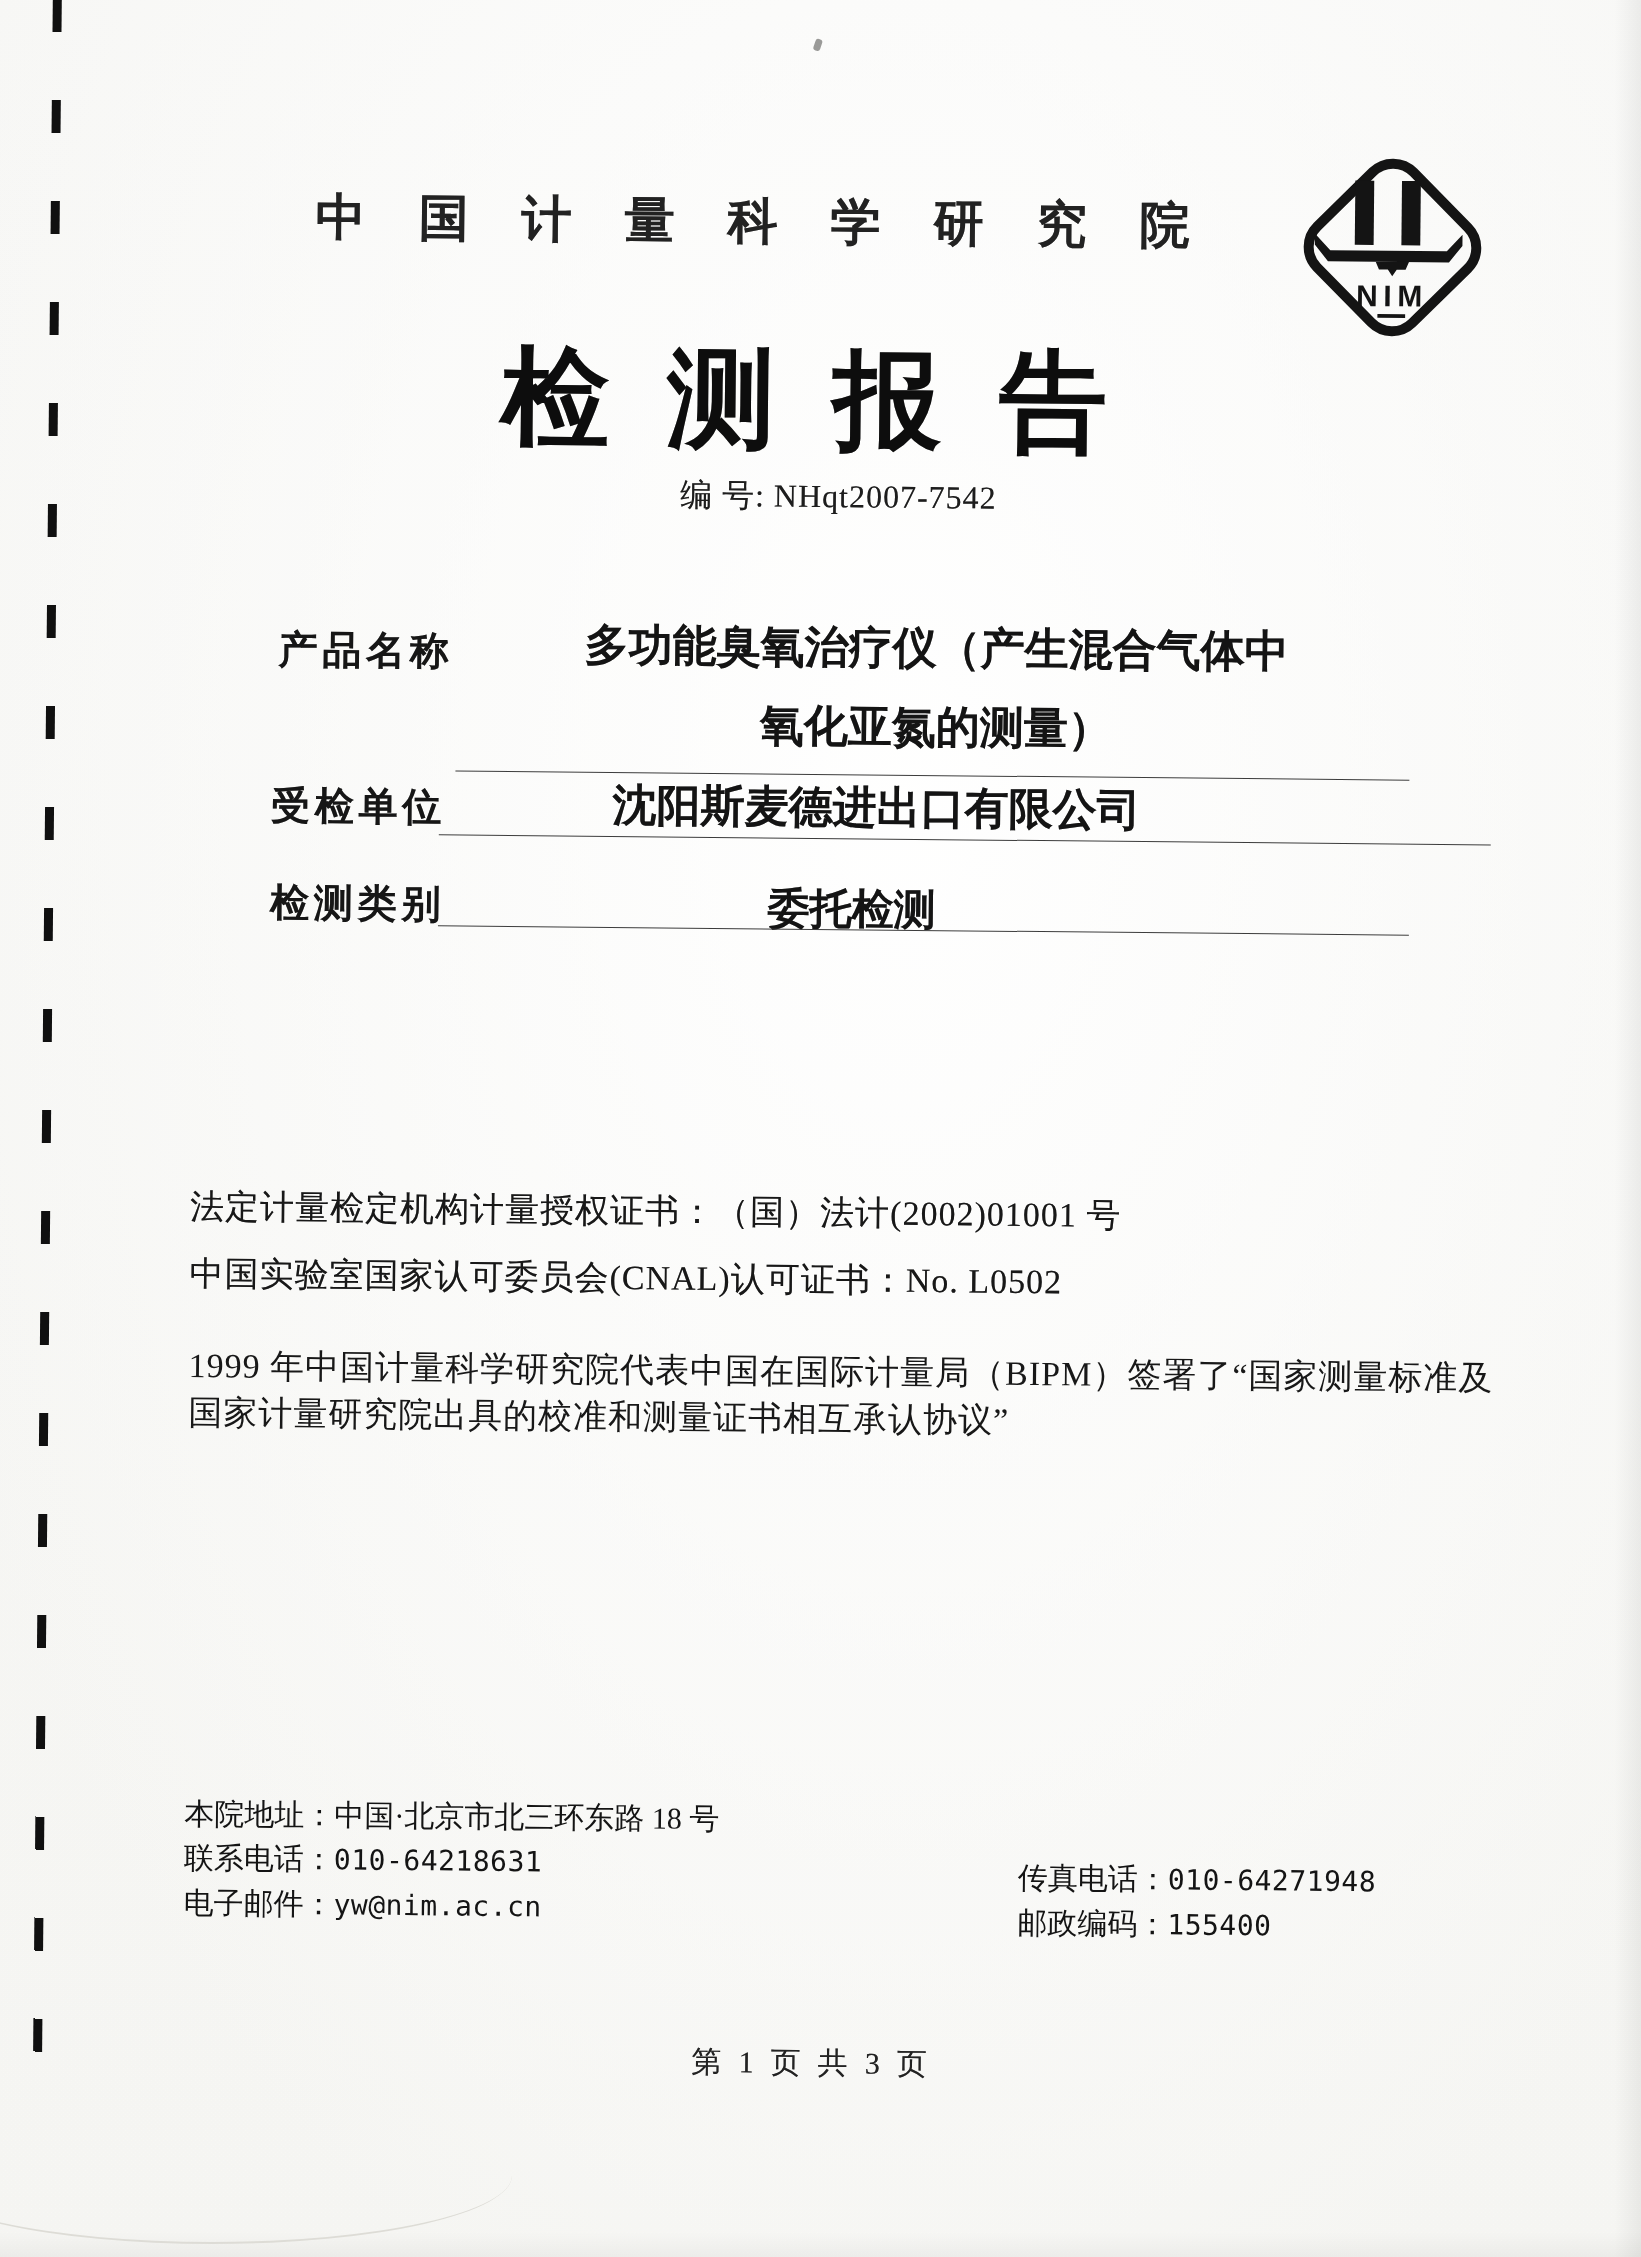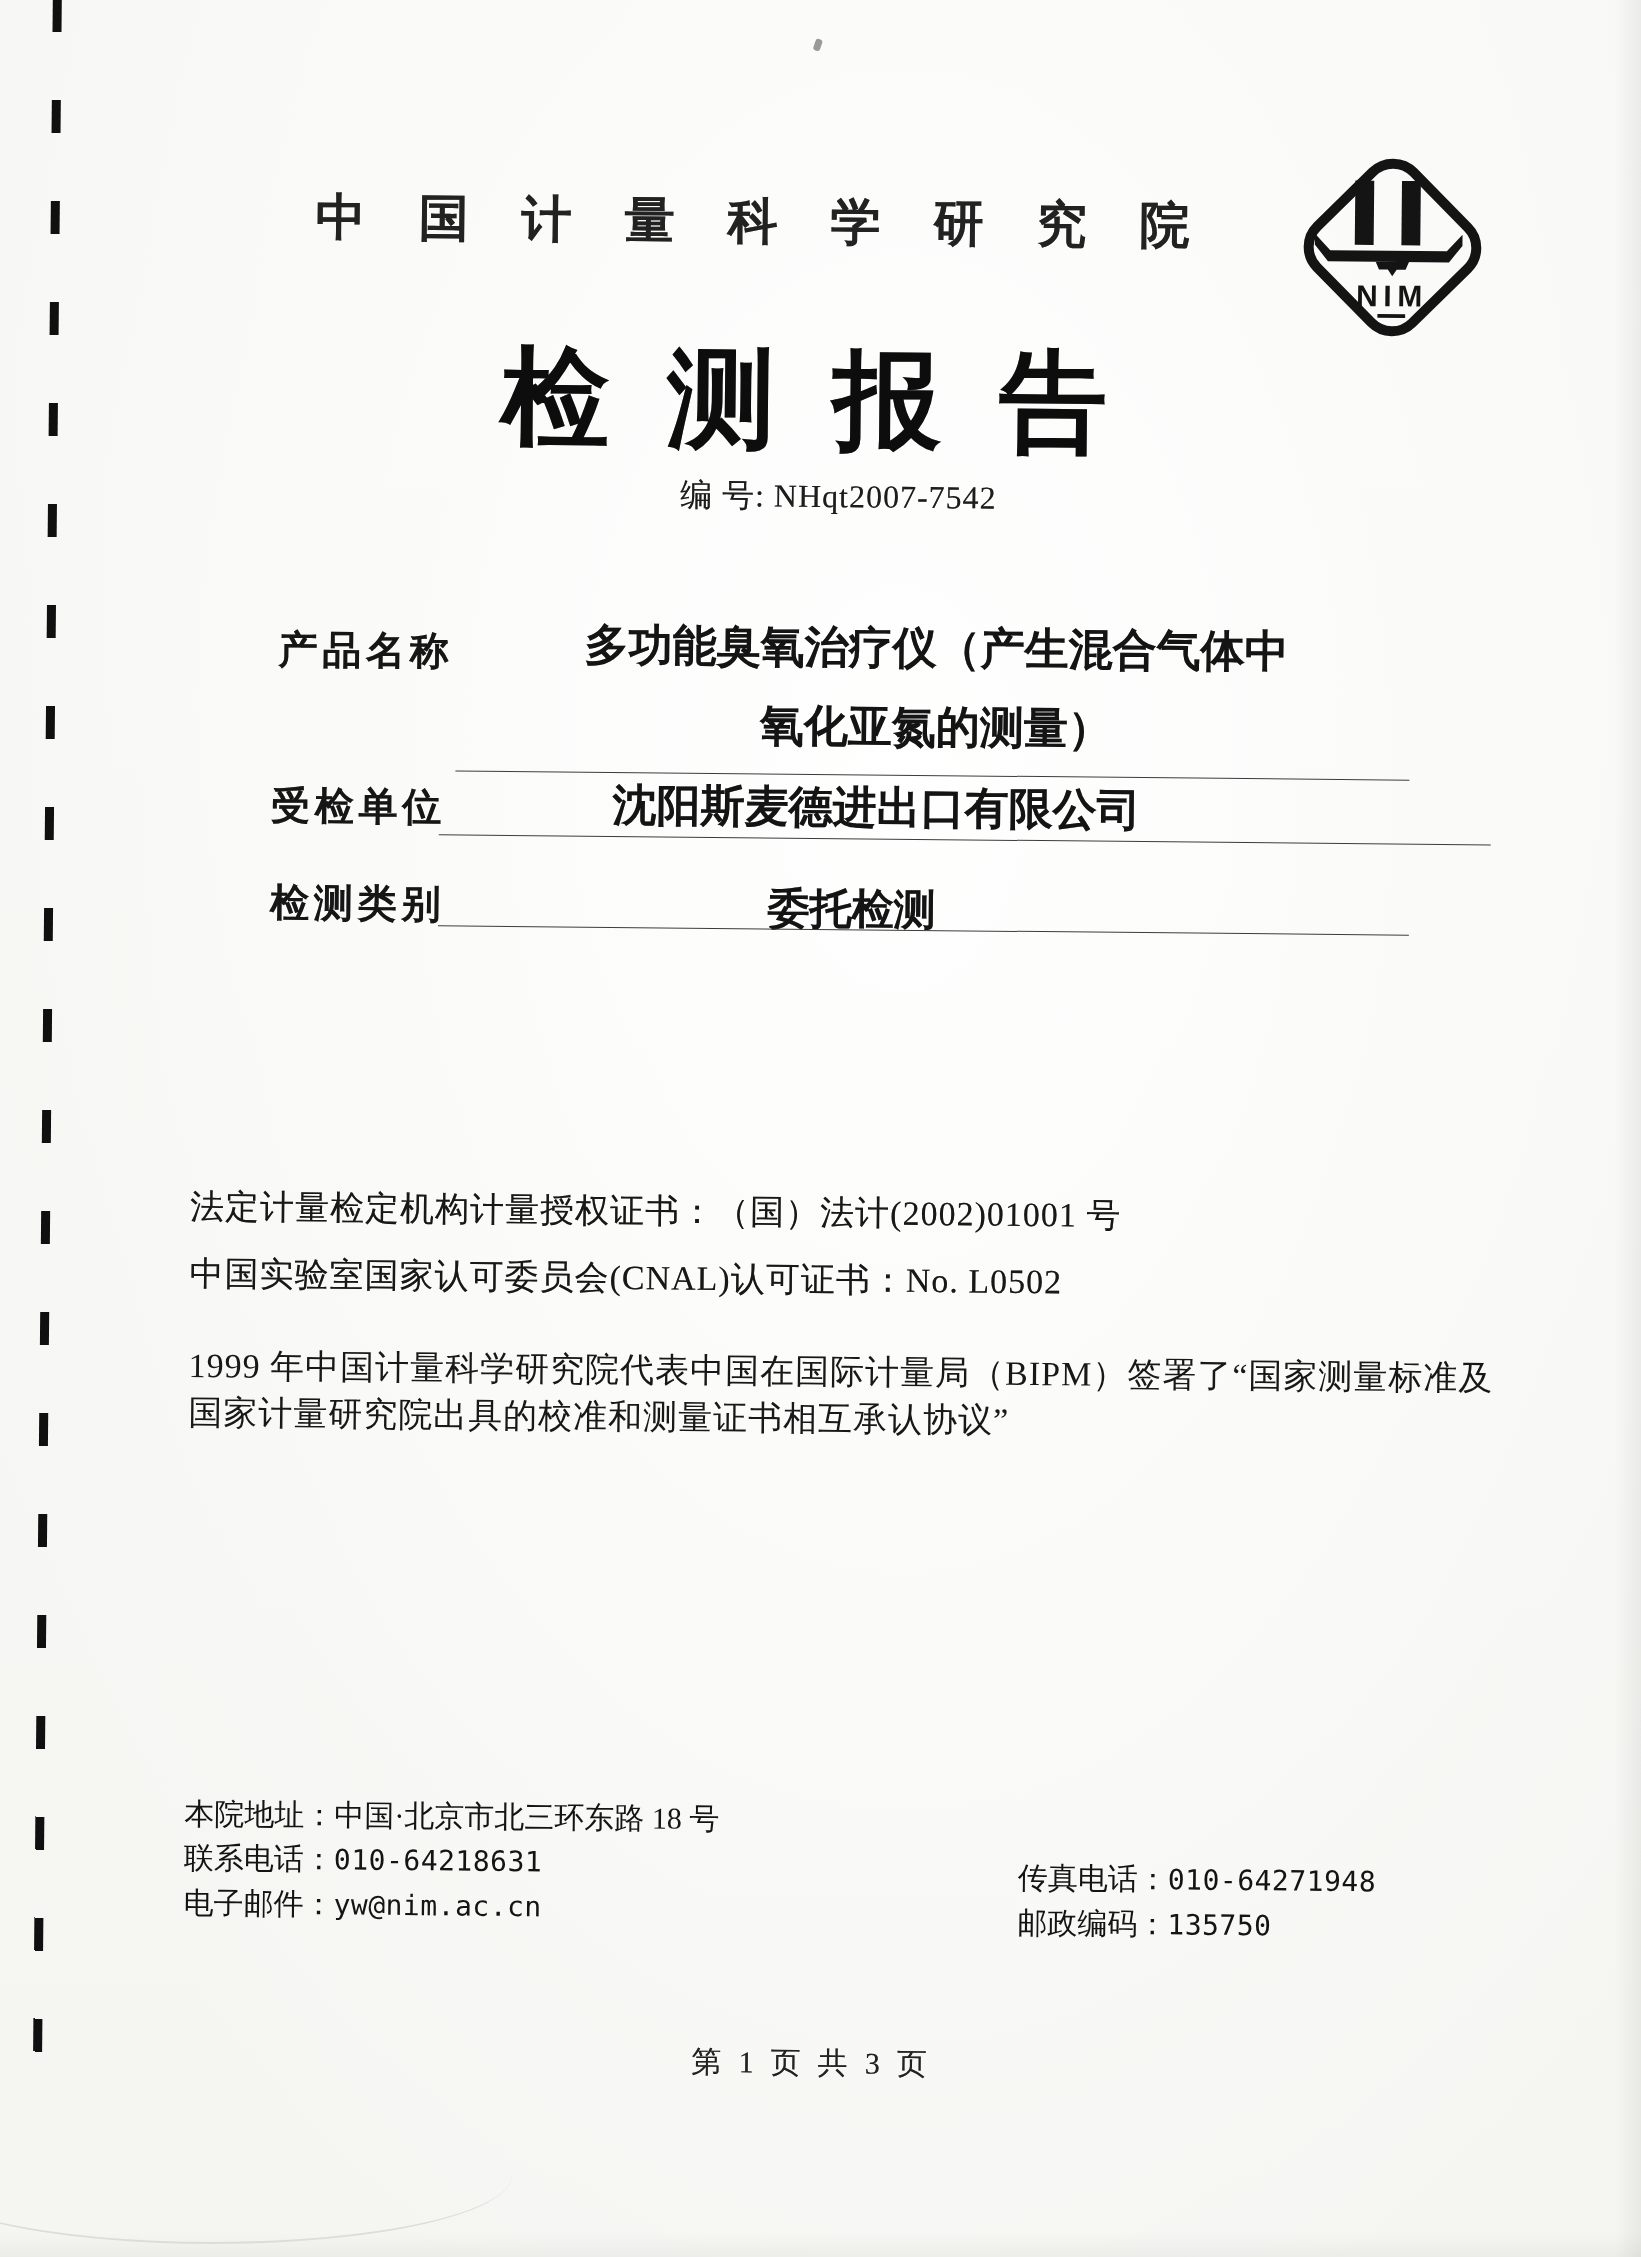--- a/index.html
+++ b/index.html
@@ -133,21 +133,21 @@
       <div>
         <span>电子邮件：</span><span class="mono">yw@nim.ac.cn</span>
       </div>
     </div>
 
     <div class="abs contact contact-right">
       <div>
         <span>传真电话：</span><span class="mono">010-64271948</span>
       </div>
       <div>
-        <span>邮政编码：</span><span class="mono">135750</span>
+        <span>邮政编码：</span><span class="mono">155400</span>
       </div>
     </div>
 
     <div class="abs txt page-num">第 1 页  共 3 页</div>
 
     <div class="abs speck"></div>
   </div>
 
   <div class="abs edge-shade"></div>
   <div class="abs bottom-shade"></div>

